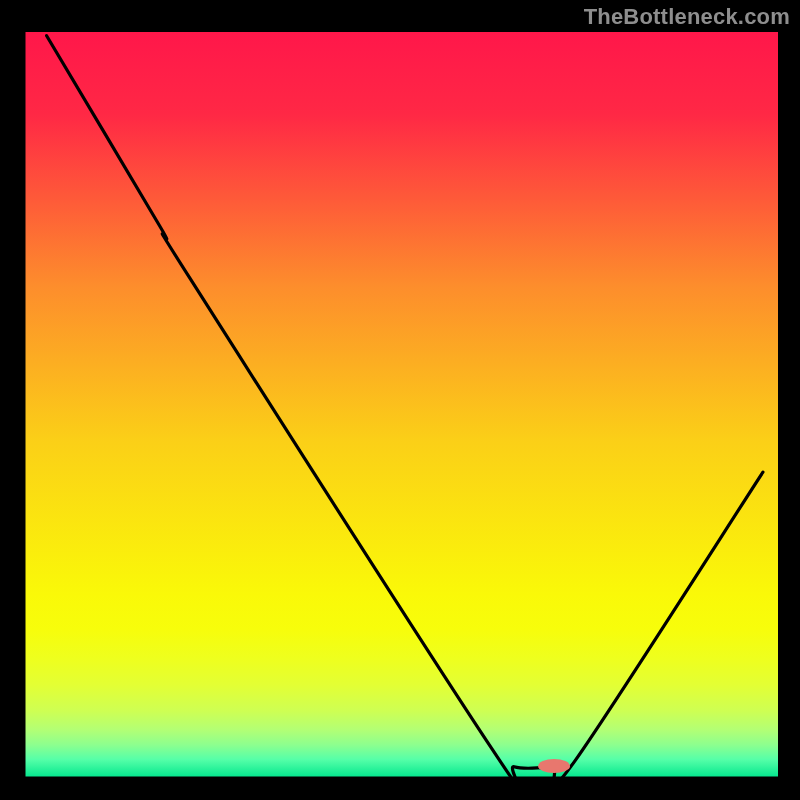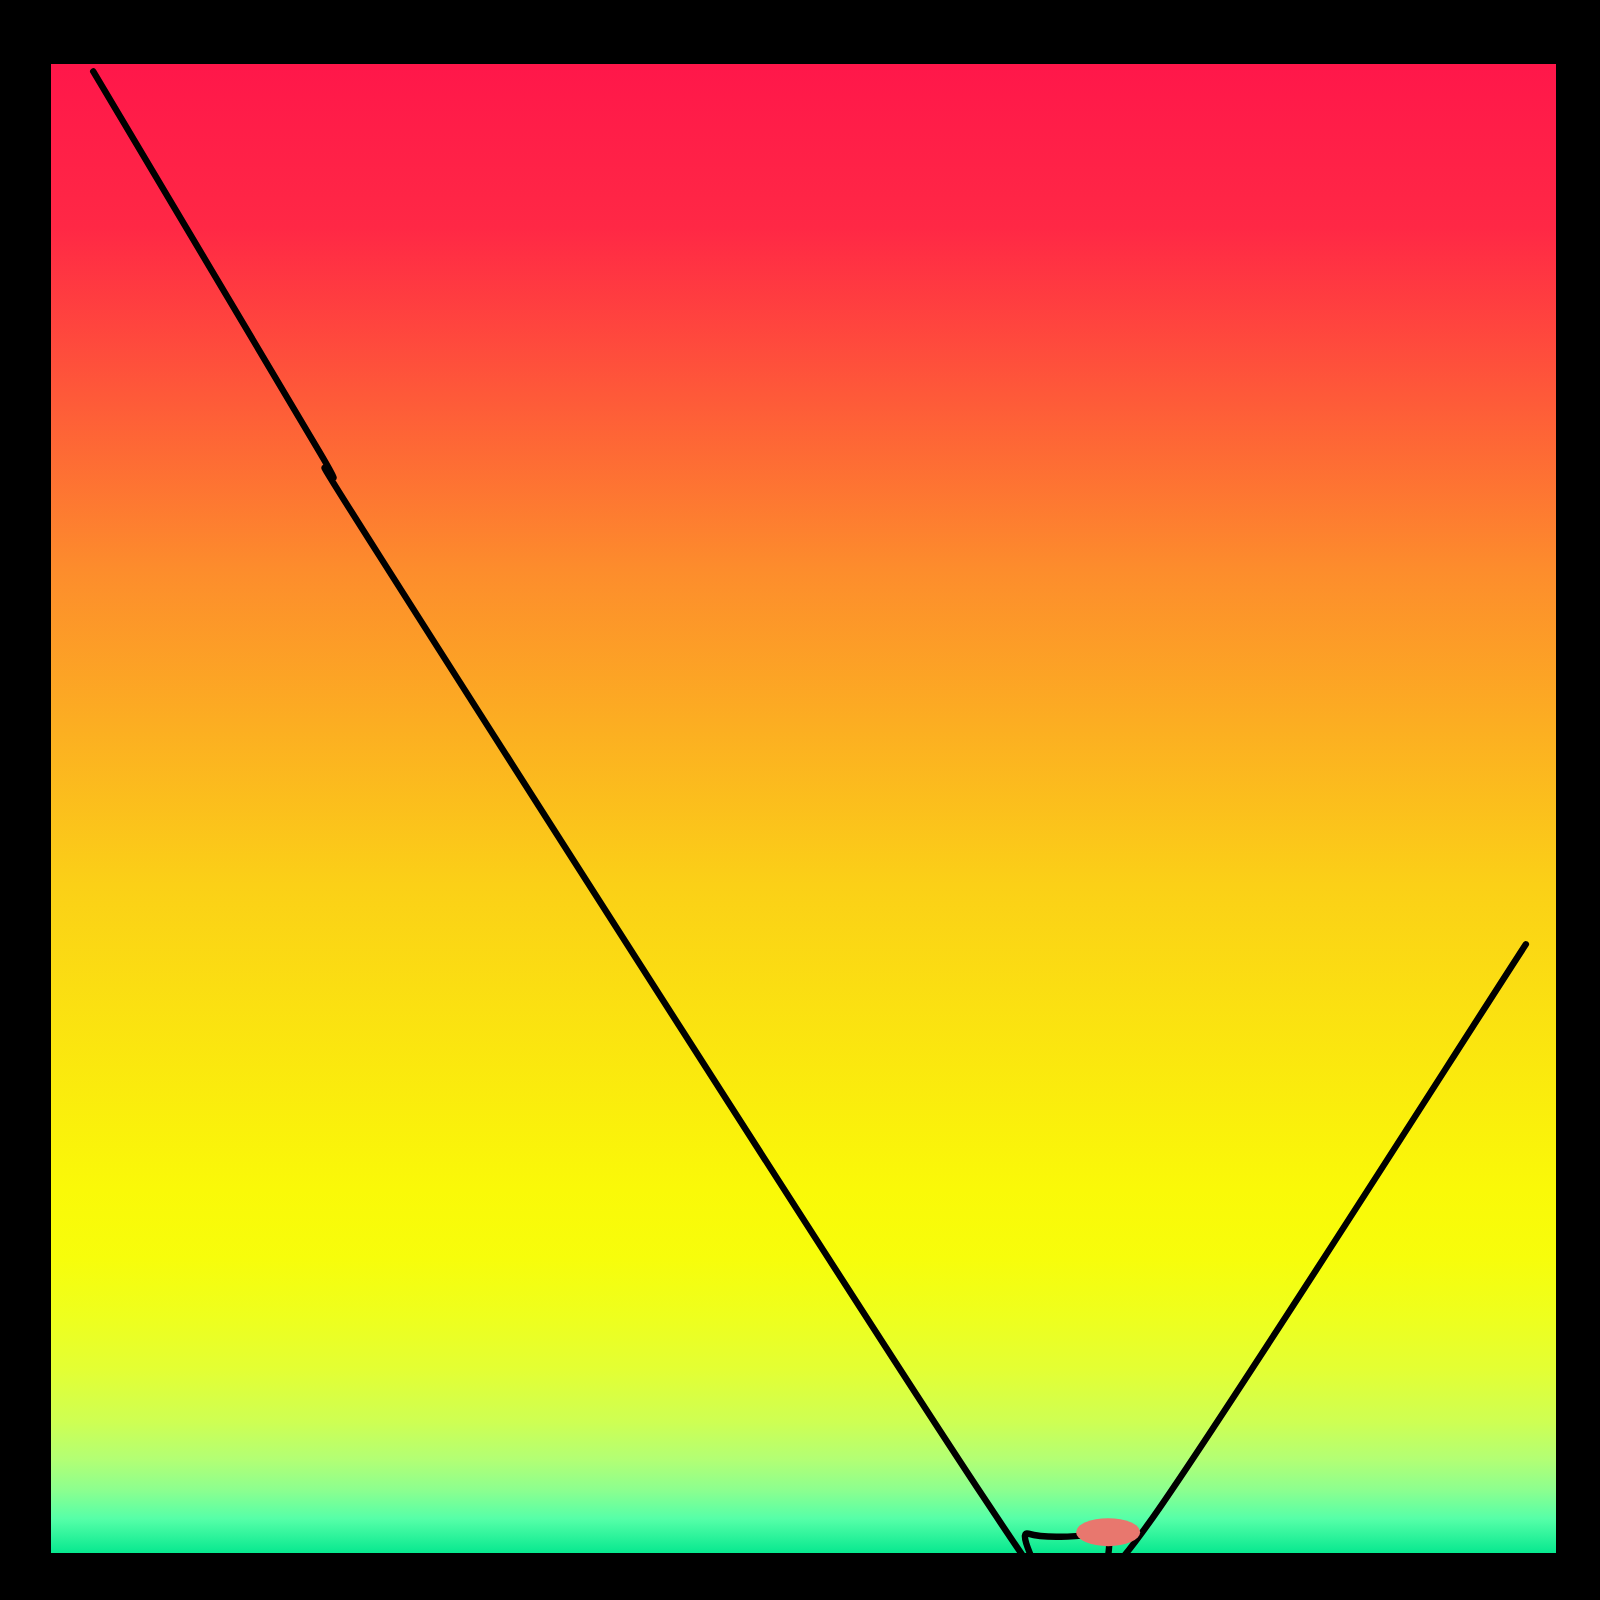--- a/index.html
+++ b/index.html
@@ -58,13 +58,14 @@
 
     <line x1="24" y1="32" x2="24" y2="778" stroke="#000" stroke-width="3"></line>
     <line x1="24" y1="778" x2="778" y2="778" stroke="#000" stroke-width="3"></line>
   </g>
 
   <path id="curve-path" fill="none" stroke="#000000" stroke-width="3.2" stroke-linejoin="round" stroke-linecap="round" d="M 46.62 35.73000000000002 C 65.47 67.43500000000002, 135.84333333333333 185.5516666666667, 159.72 225.96000000000004 C 183.59666666666666 266.36833333333334, 134.58666666666667 191.14666666666665, 189.88 278.17999999999995 C 245.17333333333332 365.21333333333325, 437.4433333333333 666.7216666666666, 491.48 748.16 C 545.5166666666667 829.5983333333334, 504.0466666666667 763.7016666666666, 514.1 766.81 C 524.1533333333333 769.9183333333333, 541.7466666666667 767.6803333333332, 551.8 766.81 C 561.8533333333332 765.9396666666667, 539.2333333333333 810.6996666666666, 574.42 761.588 C 609.6066666666666 712.4763333333333, 731.5033333333333 520.3813333333334, 762.92 472.14000000000004"></path>
 
   <ellipse id="marker-ellipse" fill="#e8776e" cx="554.062" cy="766.064" rx="16" ry="7"></ellipse>
 </svg>
 
+<div class="attribution">TheBottleneck.com</div>
 </div>
 
 </body></html>

